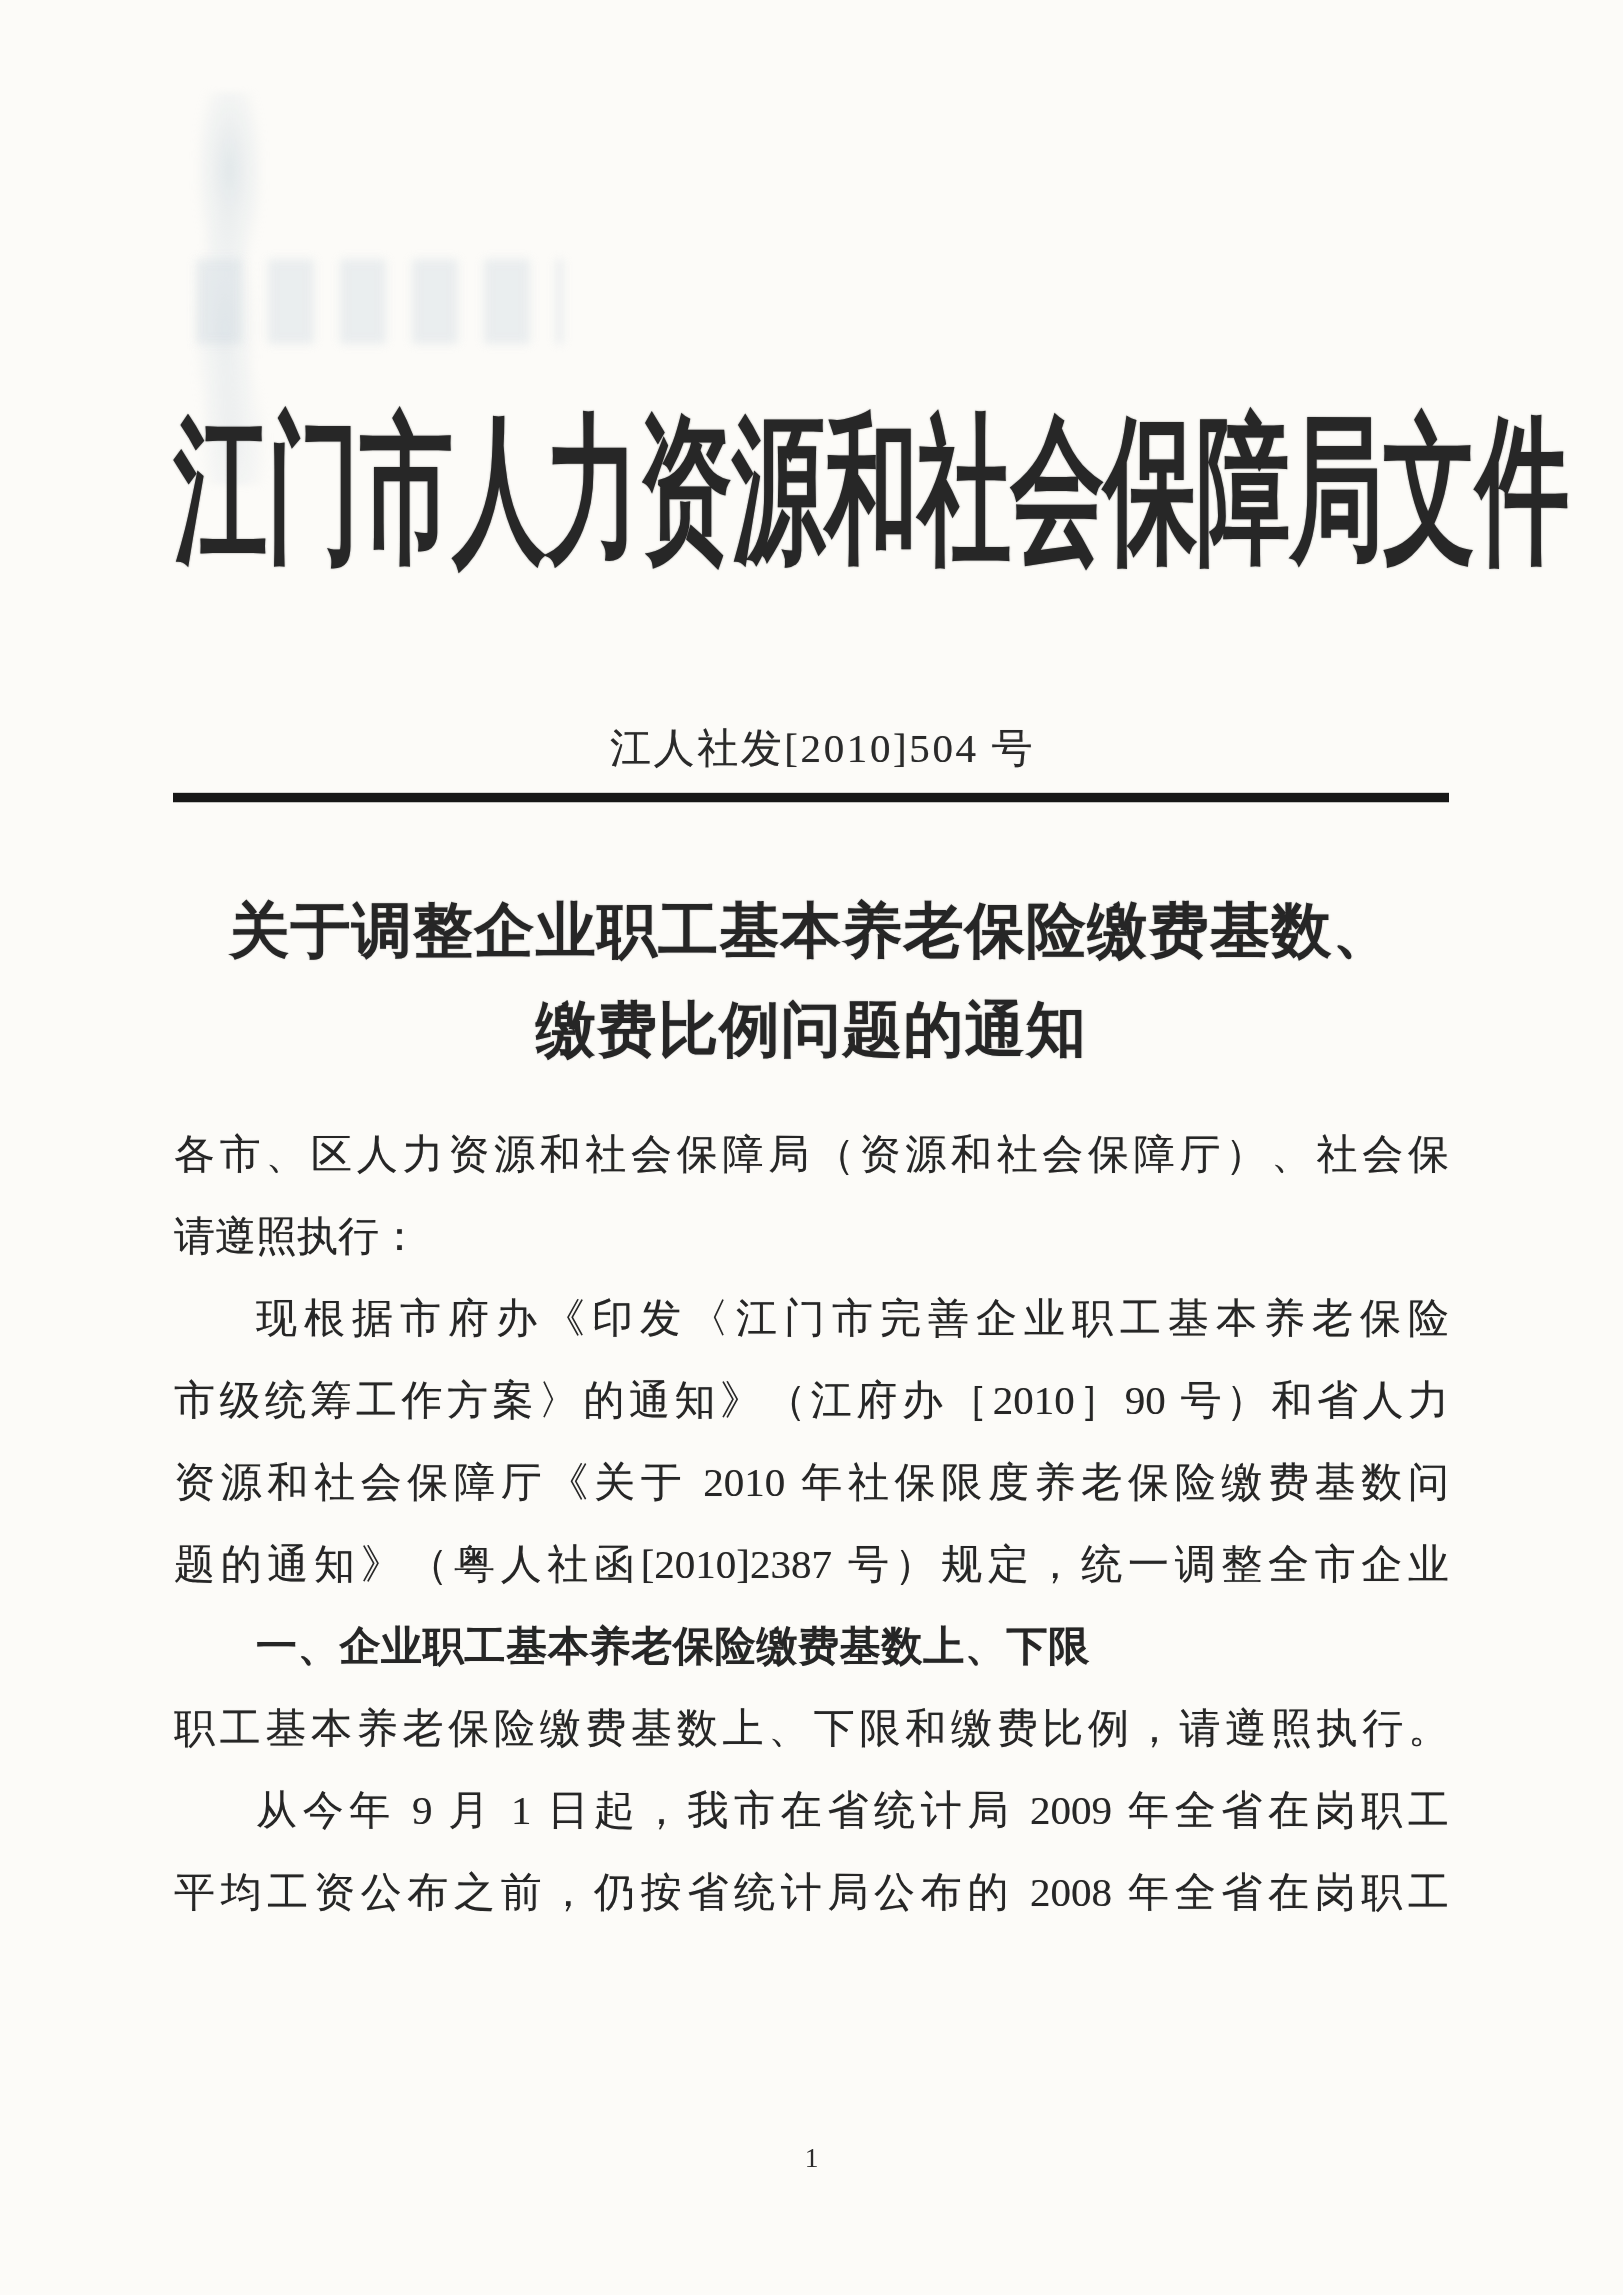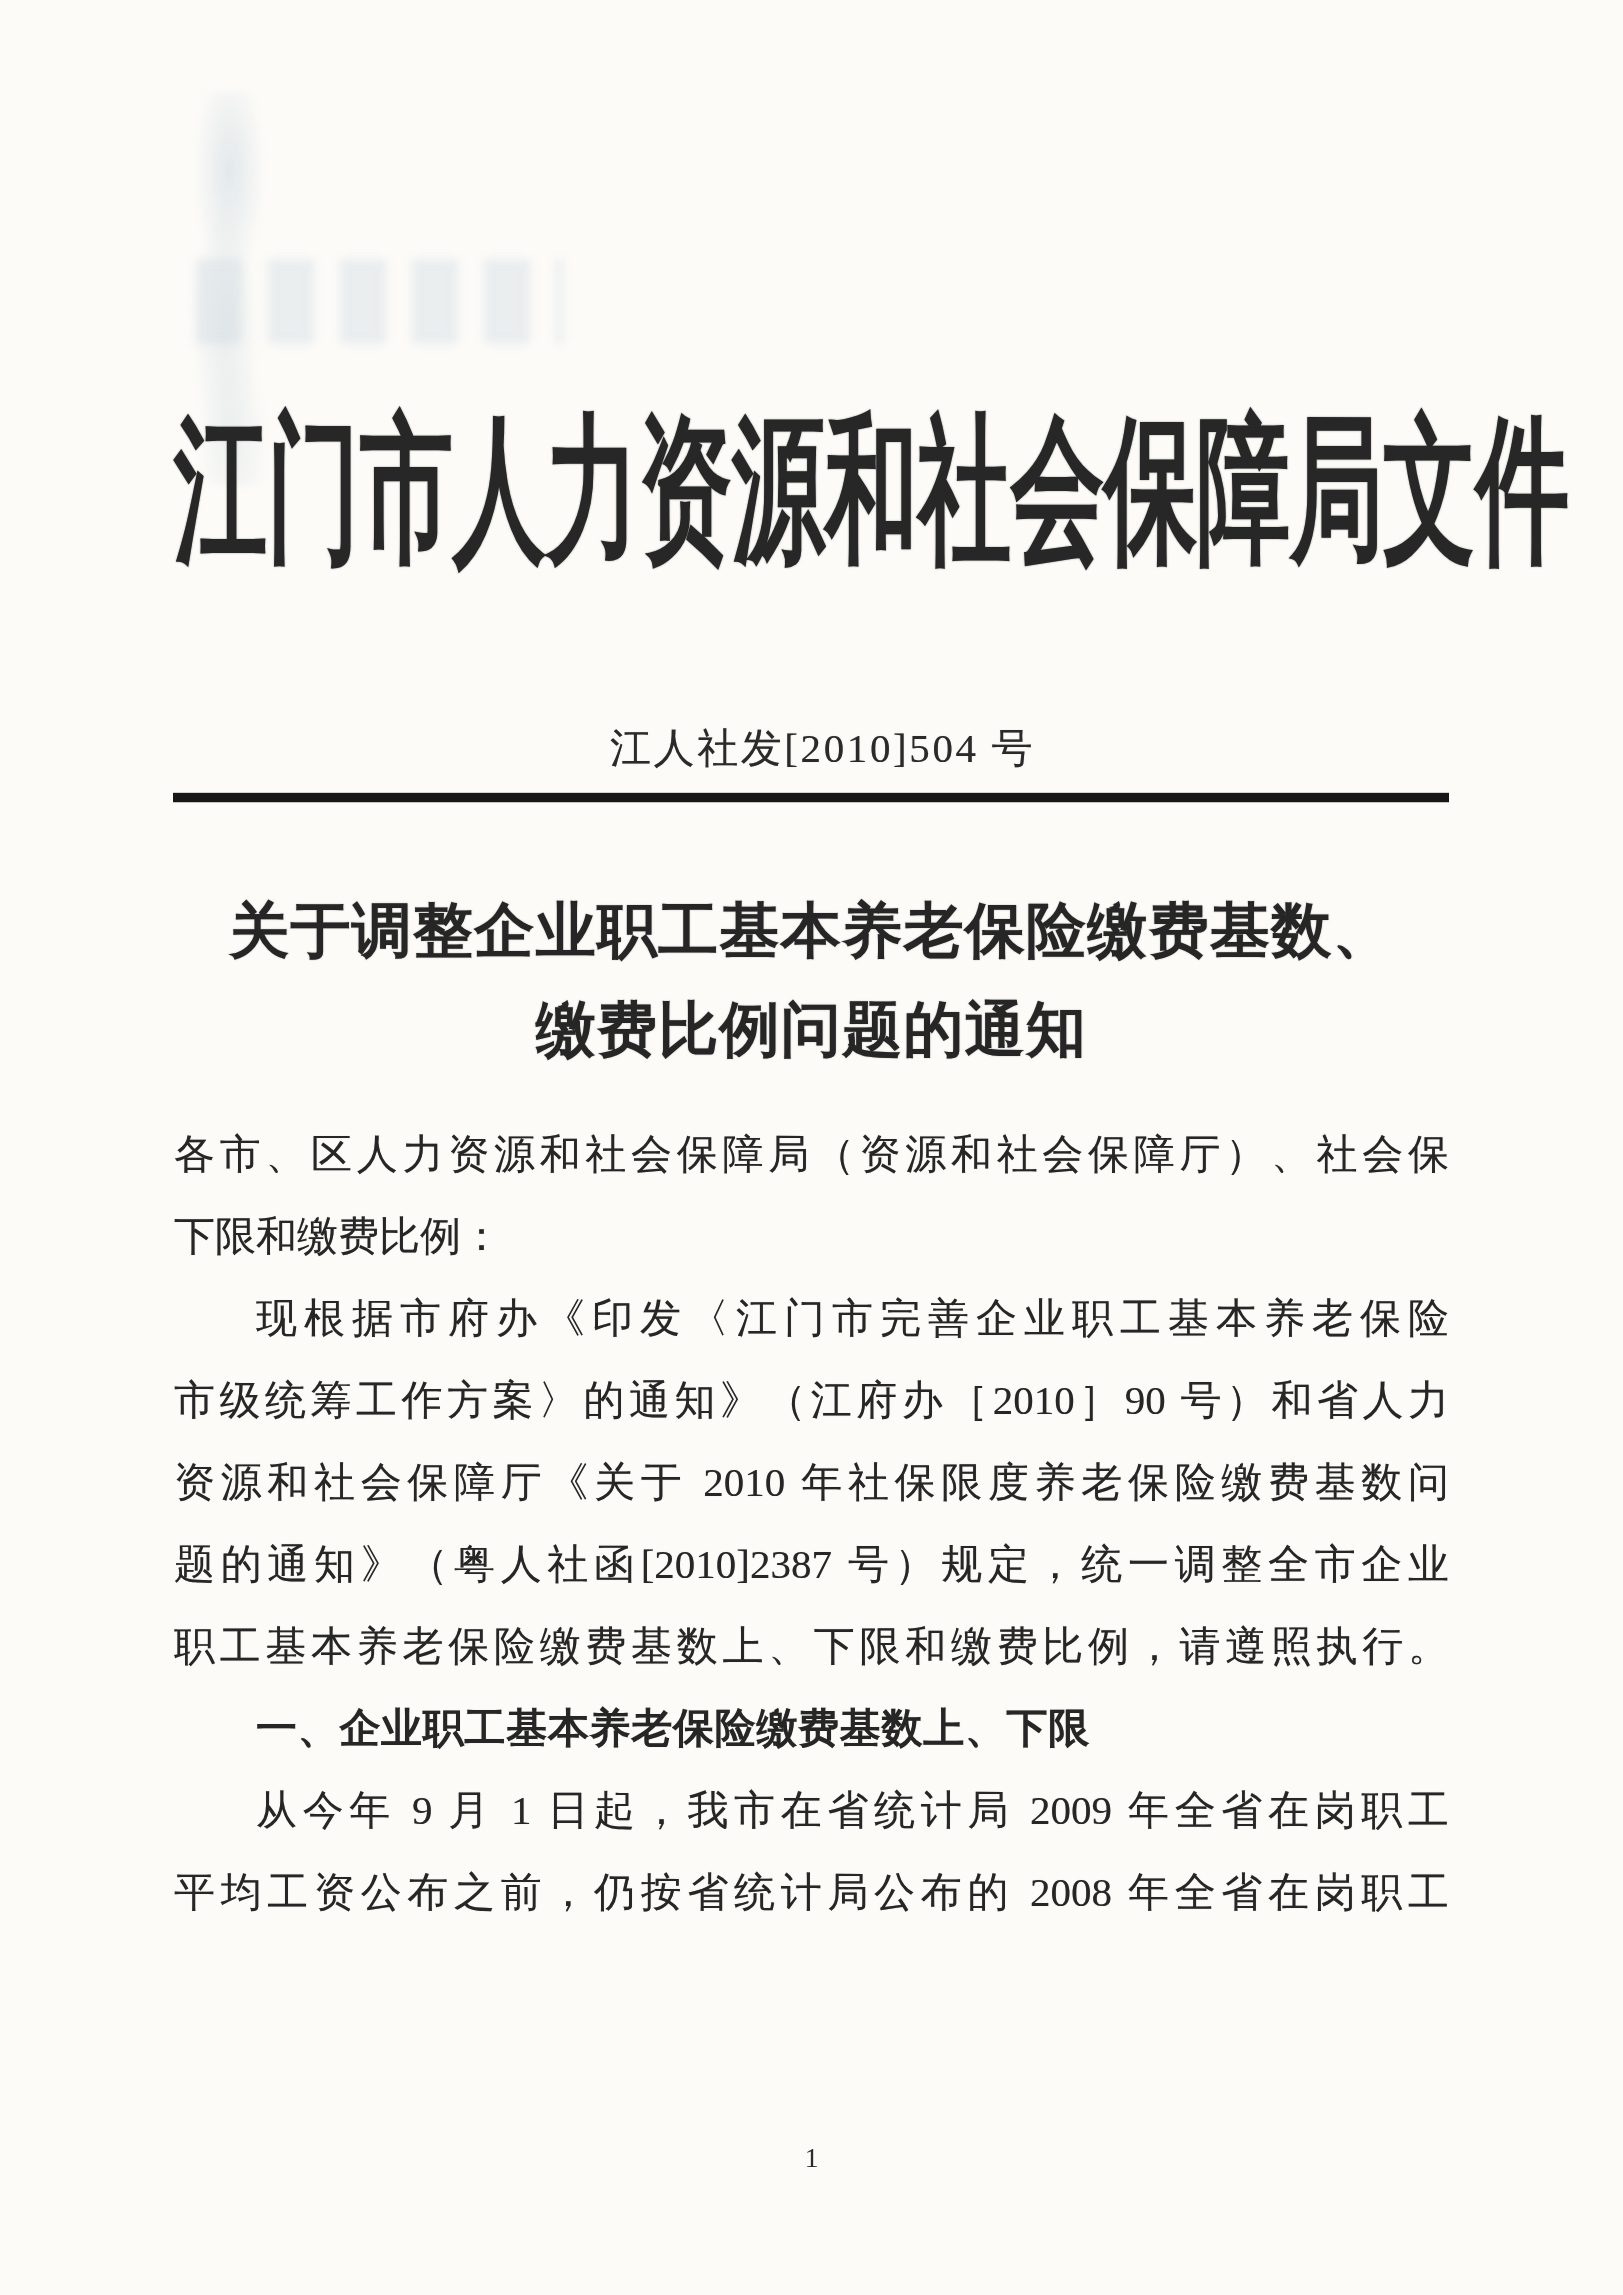--- a/index.html
+++ b/index.html
@@ -136,27 +136,27 @@
 
   <div class="header-rule"></div>
 
   <div class="doc-title">
     <div>关于调整企业职工基本养老保险缴费基数、</div>
     <div>缴费比例问题的通知</div>
   </div>
 
   <div class="body-text">
     <div class="line">各市、区人力资源和社会保障局（资源和社会保障厅）、社会保</div>
-    <div class="line short">下限和缴费比例：</div>
+    <div class="line short">请遵照执行：</div>
     <div class="line indent">现根据市府办《印发〈江门市完善企业职工基本养老保险</div>
     <div class="line">市级统筹工作方案〉的通知》（江府办［2010］90 号）和省人力</div>
     <div class="line">资源和社会保障厅《关于 2010 年社保限度养老保险缴费基数问</div>
     <div class="line">题的通知》（粤人社函[2010]2387 号）规定，统一调整全市企业</div>
+    <div class="line heading indent">一、企业职工基本养老保险缴费基数上、下限</div>
     <div class="line">职工基本养老保险缴费基数上、下限和缴费比例，请遵照执行。</div>
-    <div class="line heading indent">一、企业职工基本养老保险缴费基数上、下限</div>
     <div class="line indent">从今年 9 月 1 日起，我市在省统计局 2009 年全省在岗职工</div>
     <div class="line">平均工资公布之前，仍按省统计局公布的 2008 年全省在岗职工</div>
   </div>
 
   <div class="page-number">1</div>
 
 </div>
 
 
 </body></html>

